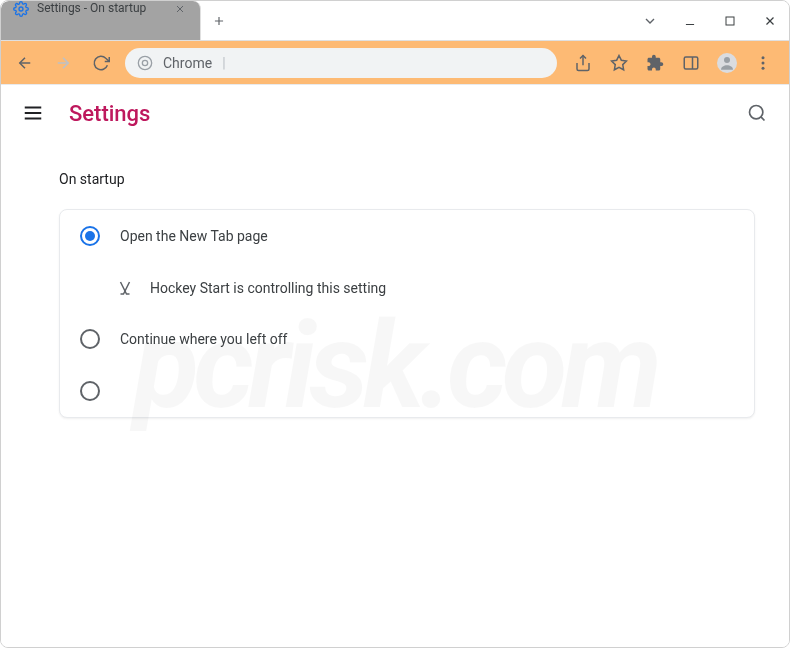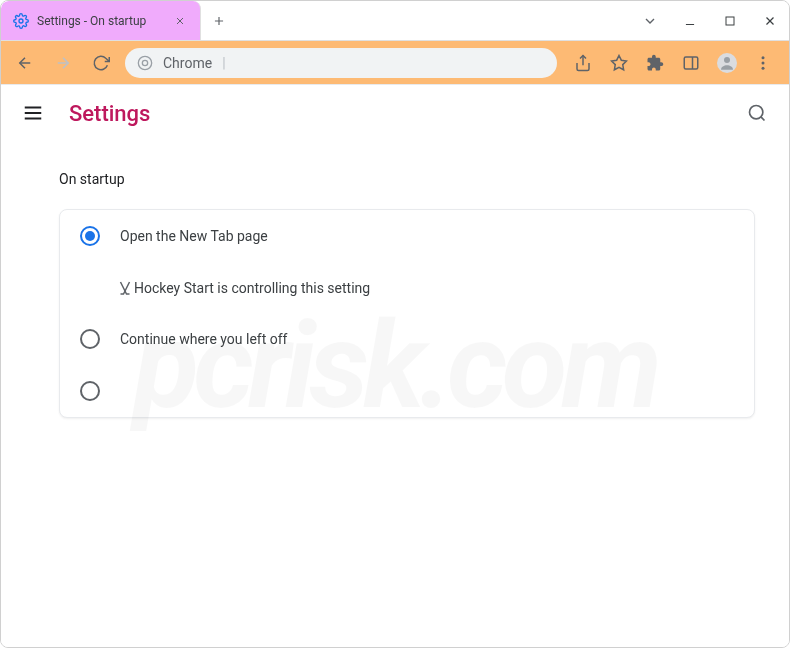--- a/index.html
+++ b/index.html
@@ -1,21 +1,21 @@
 <!DOCTYPE html>
 <html><head>
 <meta charset="utf-8">
 <style>
 * { margin: 0; padding: 0; box-sizing: border-box; font-family: 'Segoe UI', Roboto, Arial, sans-serif; }
 body { width: 790px; height: 648px; background: #fff; overflow: hidden; position: relative; }
 
 .window { width: 100%; height: 100%; display: flex; flex-direction: column; border-radius: 8px; overflow: hidden; border: 1px solid #d0d0d0; }
 
 .titlebar { height: 40px; background: #fff; display: flex; align-items: stretch; border-bottom: 1px solid #e0e0e0; }
-.tab { display: flex; align-items: center; gap: 8px; padding: 0 12px; background: #f0abfc; border-right: 1px solid #e0e0e0; border-top-left-radius: 8px; border-top-right-radius: 8px; min-width: 200px; font-size: 12px; color: #3c4043; }
+.tab { display: flex; align-items: flex-start; gap: 8px; padding: 0 12px; background: #a3a3a3; border-right: 1px solid #e0e0e0; border-top-left-radius: 8px; border-top-right-radius: 8px; min-width: 200px; font-size: 12px; color: #3c4043; }
 .tab-icon { width: 16px; height: 16px; display: flex; align-items: center; justify-content: center; }
 .tab-close { margin-left: auto; width: 16px; height: 16px; display:flex; align-items:center; justify-content:center; font-size: 14px; color:#5f6368; cursor:pointer; }
 .newtab { width: 36px; display:flex; align-items:center; justify-content:center; font-size: 18px; color:#5f6368; cursor:pointer; }
 .titlebar-spacer { flex:1; }
 .win-controls { display:flex; align-items:center; padding-right: 10px; gap: 22px; }
 .win-controls span { width: 18px; height: 18px; display:flex; align-items:center; justify-content:center; color:#3c4043; cursor:pointer; }
 
 .toolbar { height: 44px; background:#fdba74; display:flex; align-items:center; padding: 0 10px; gap:10px; border-bottom:1px solid #e8eaed; }
 .navbtn { width:28px; height:28px; display:flex; align-items:center; justify-content:center; color:#5f6368; border-radius:50%; }
 .navbtn.disabled { color:#bdc1c6; }
@@ -38,21 +38,21 @@
 .page { padding: 30px 34px 0 58px; }
 .section-title { font-size:14px; color:#202124; margin-bottom:22px; }
 
 .card { border:1px solid #e8eaed; border-radius:8px; background:#fff; box-shadow: 0 1px 2px rgba(60,64,67,0.08); }
 .row { display:flex; align-items:center; padding:16px 20px; min-height:48px; }
 .row.sub { padding-left: 56px; }
 .radio { width:20px; height:20px; border:2px solid #5f6368; border-radius:50%; margin-right:20px; flex-shrink:0; position:relative; }
 .radio.checked { border-color:#1a73e8; }
 .radio.checked::after { content:""; position:absolute; left:3px; top:3px; width:10px; height:10px; border-radius:50%; background:#1a73e8; }
 .row-label { font-size:14px; color:#3c4043; }
-.ext-row { border-top:1px solid transparent; }
+.ext-row { border-top:1px solid transparent; gap:16px; }
 .ext-icon { width:18px; height:18px; display:flex; align-items:center; justify-content:center; color:#5f6368; flex-shrink:0; }
 .ext-text { font-size:14px; color:#3c4043; flex:1; }
 .btn-outline { border:1px solid #dadce0; background:#fff; color:#1a73e8; font-size:14px; font-weight:500; padding:7px 16px; border-radius:4px; cursor:pointer; display:flex; align-items:center; gap:8px; }
 .btn-group { display:flex; gap:10px; }
 
 svg { display:block; }
 
 
 .watermark { position:absolute; top:50%; left:50%; transform:translate(-50%,-50%); font-size:120px; font-weight:700; font-style:italic; color:rgba(0,0,0,0.03); pointer-events:none; white-space:nowrap; letter-spacing:-6px; }
 </style>

